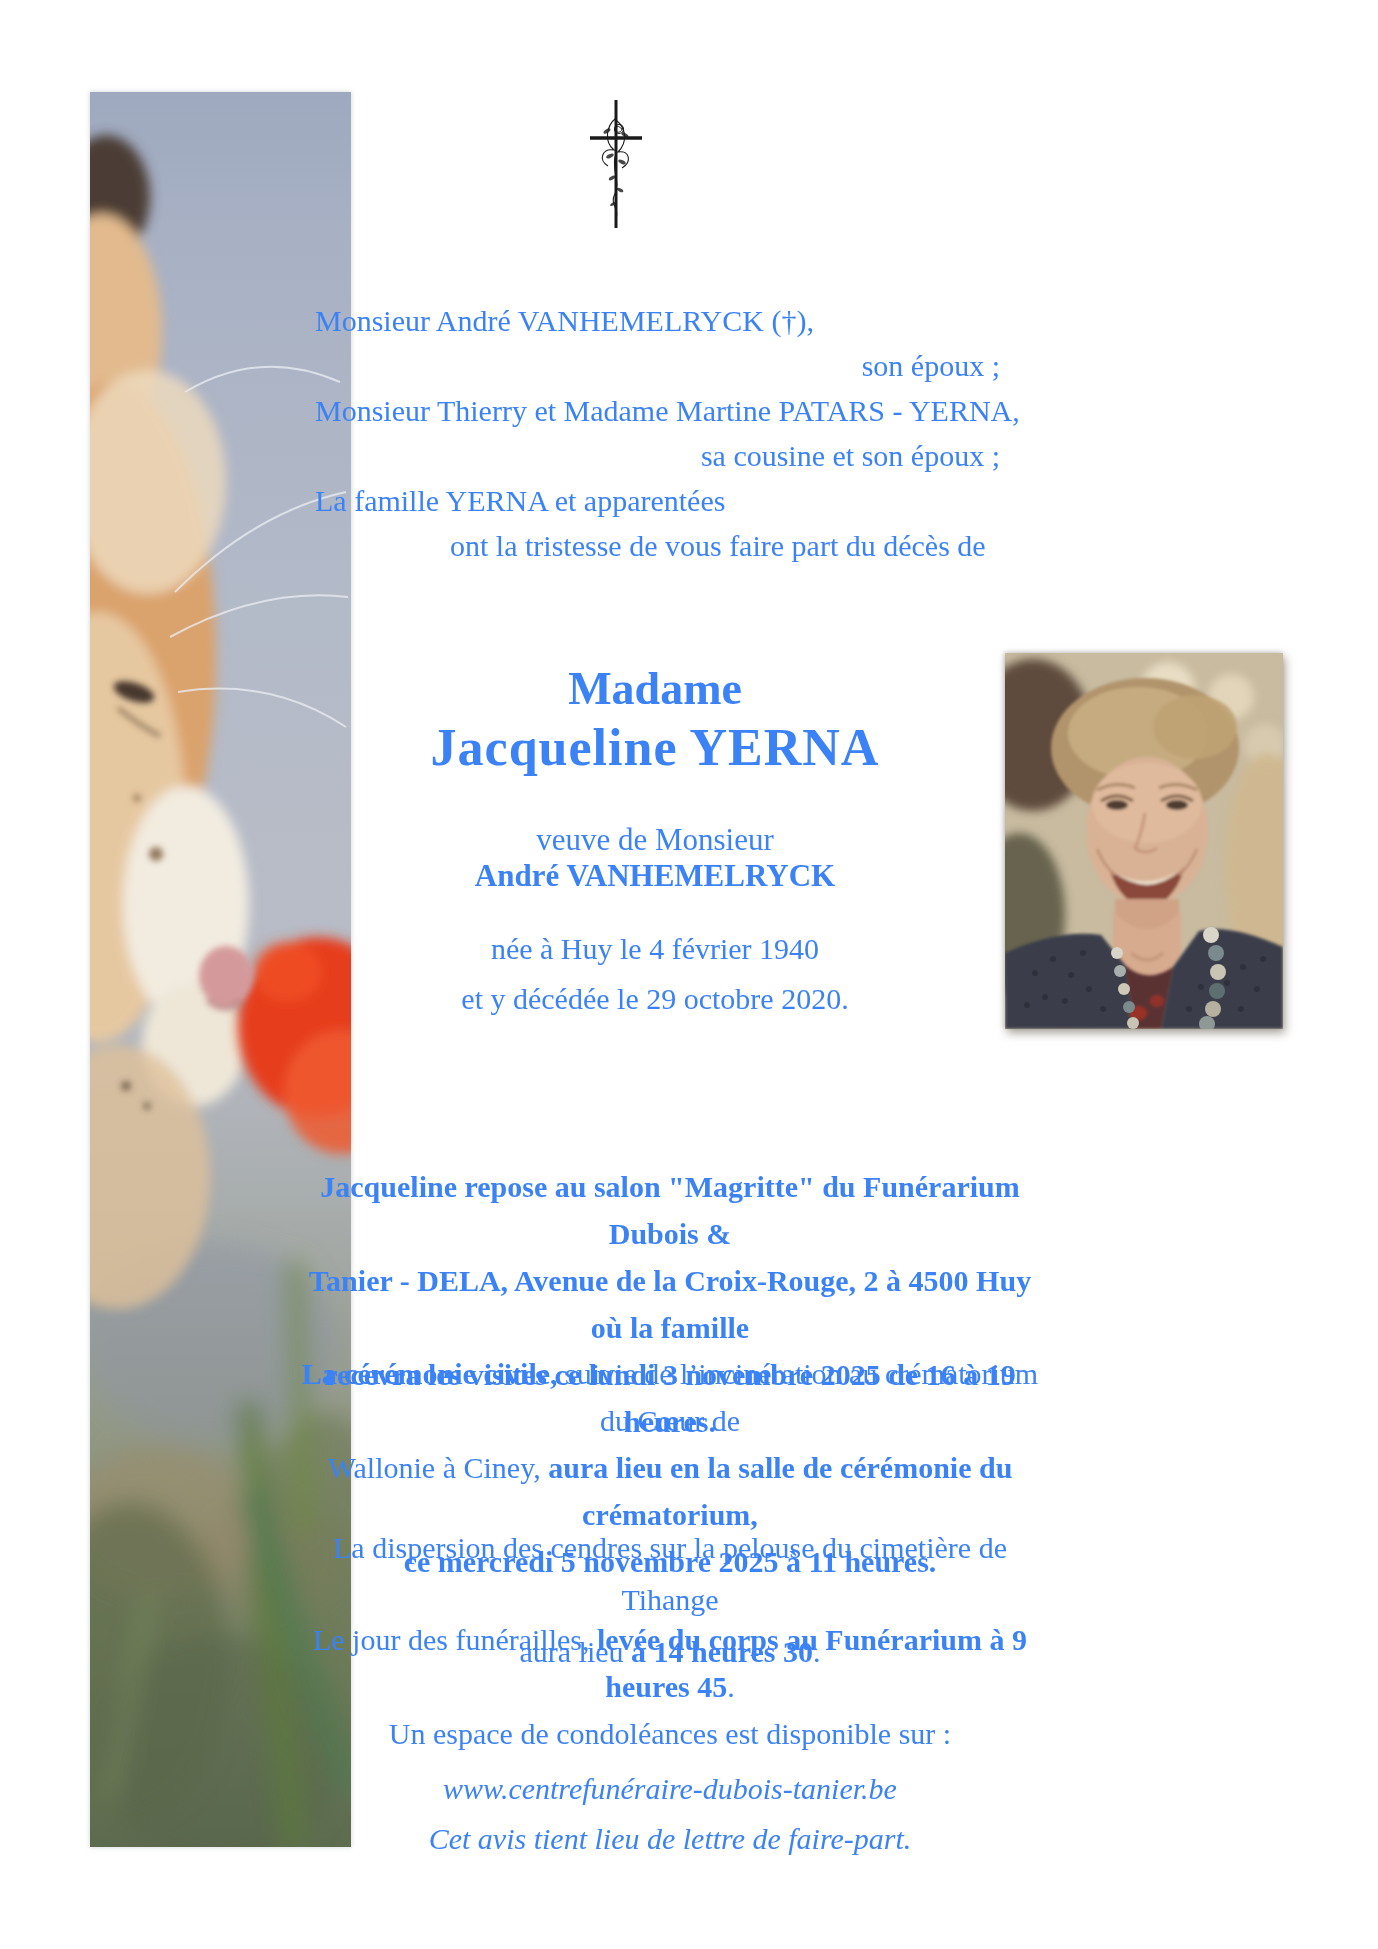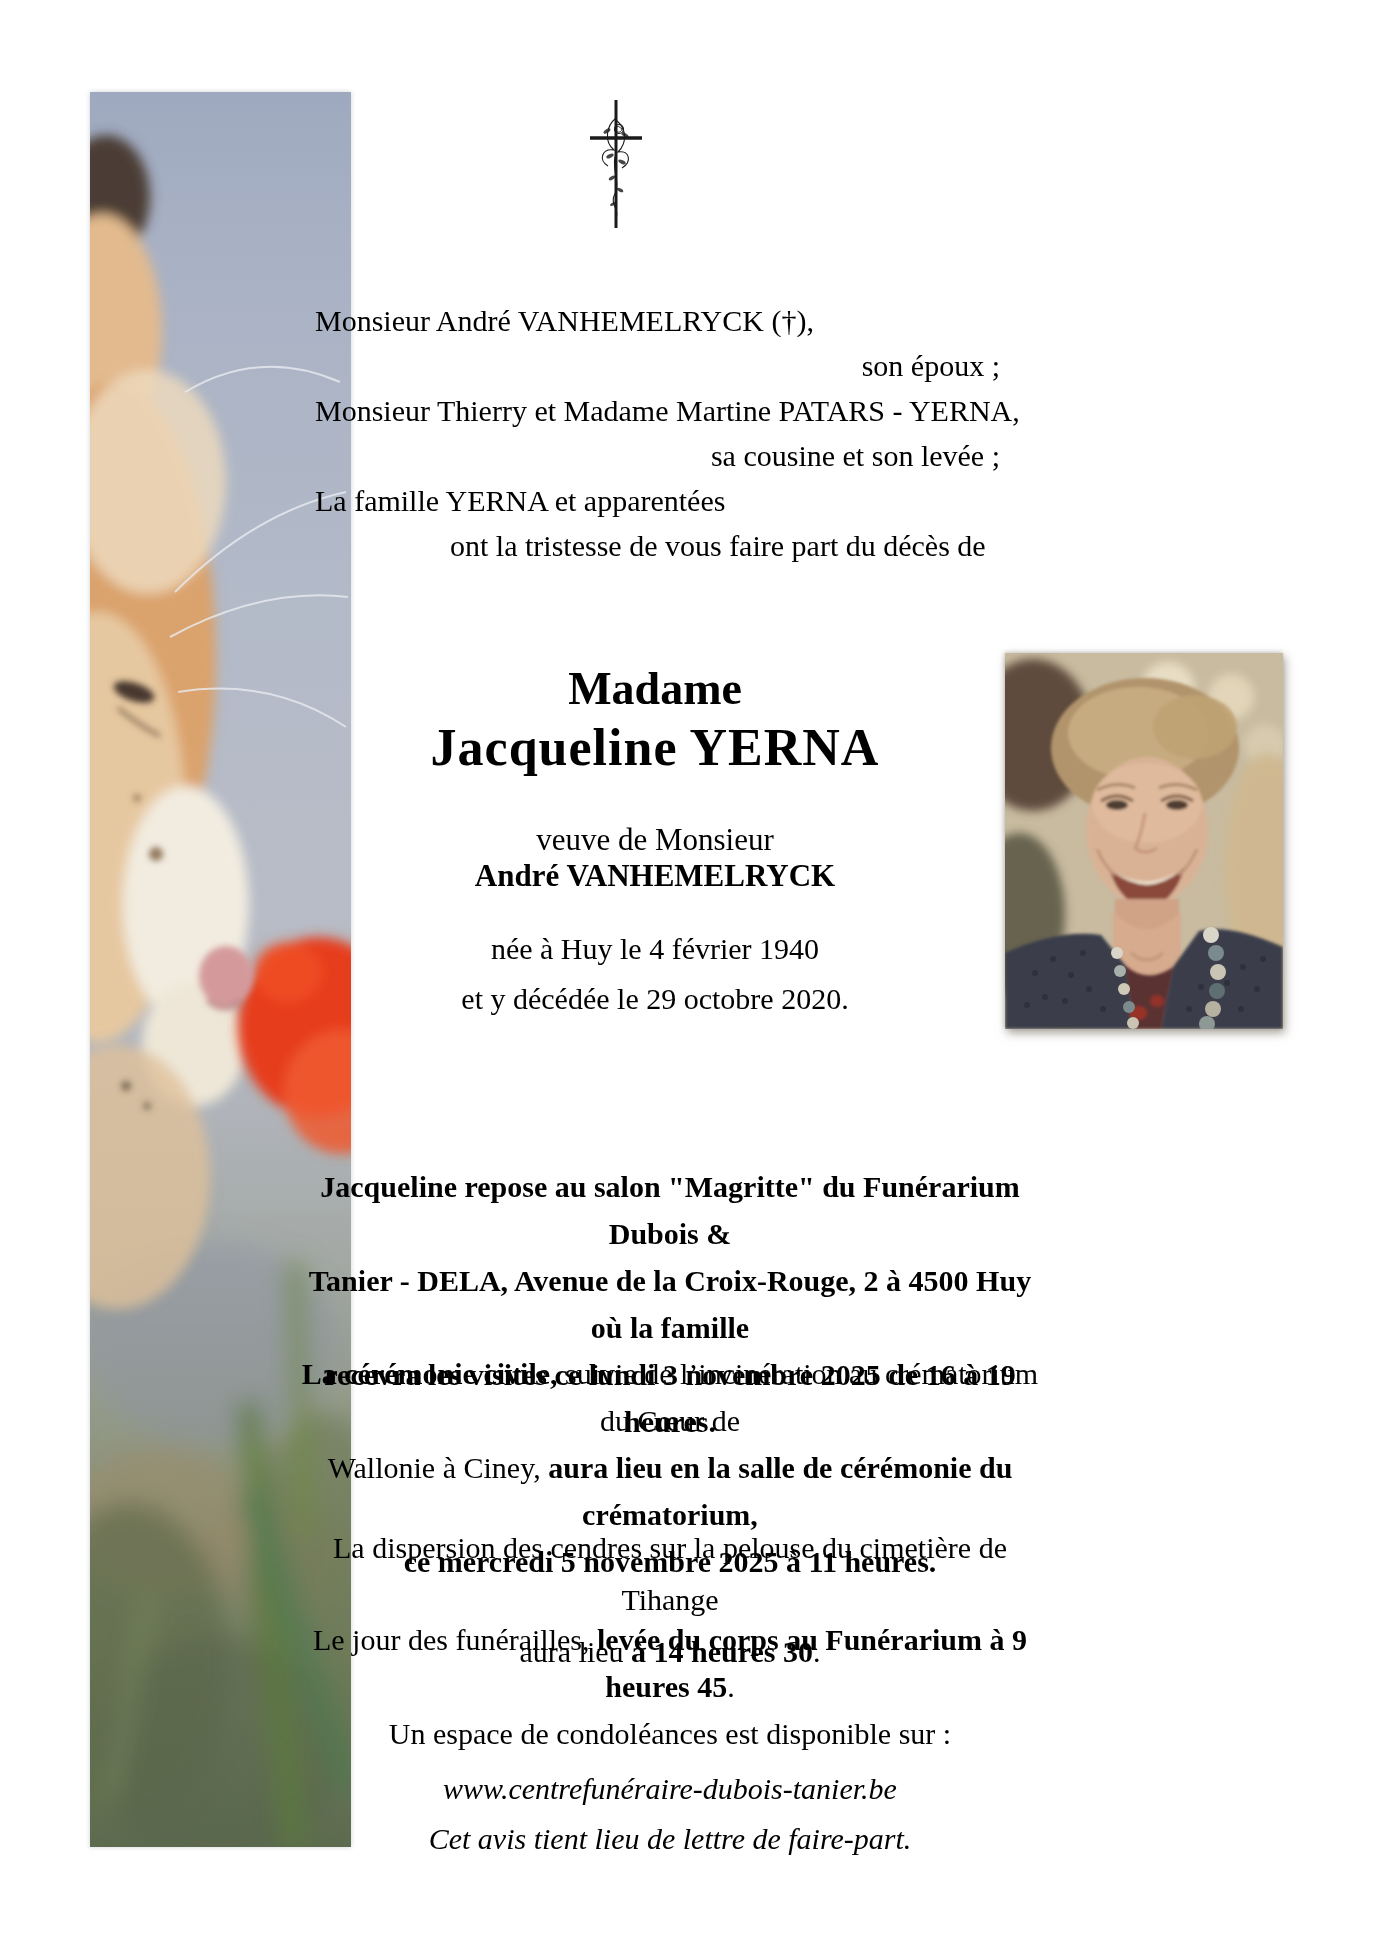--- a/index.html
+++ b/index.html
@@ -3,21 +3,21 @@
 <meta charset="utf-8">
 <style>
   html,body{margin:0;padding:0;background:#ffffff;}
   #page{
     position:relative;
     width:1378px;
     height:1949px;
     background:#ffffff;
     overflow:hidden;
     font-family:"Liberation Serif","DejaVu Serif",serif;
-    color:#000000;
+    color:#3b82f6;
   }
   .abs{position:absolute;}
   
   #cat-strip{
     left:90px; top:92px; width:261px; height:1755px;
     box-shadow:0 0 5px rgba(150,155,165,.45);
     overflow:hidden;
   }
   
   #cross{ left:583px; top:98px; width:66px; height:132px; }
@@ -159,21 +159,21 @@
         <ellipse cx="37" cy="92" rx="3.6" ry="1.6" transform="rotate(28 37 92)"></ellipse>
         <ellipse cx="30" cy="106" rx="3.2" ry="1.5" transform="rotate(-28 30 106)"></ellipse>
       </g>
     </svg>
   </div>
 
   <div id="opening" class="abs">
     <div>Monsieur André VANHEMELRYCK (†),</div>
     <div class="r">son époux ;</div>
     <div>Monsieur Thierry et Madame Martine PATARS - YERNA,</div>
-    <div class="r">sa cousine et son levée ;</div>
+    <div class="r">sa cousine et son époux ;</div>
     <div>La famille YERNA et apparentées</div>
     <div class="indent">ont la tristesse de vous faire part du décès de</div>
   </div>
 
   <div id="title-madame" class="abs">Madame</div>
   <div id="title-name" class="abs">Jacqueline YERNA</div>
   <div id="title-widow1" class="abs">veuve de Monsieur</div>
   <div id="title-widow2" class="abs">André VANHEMELRYCK</div>
   <div id="title-birth" class="abs">née à Huy le 4 février 1940</div>
   <div id="title-death" class="abs">et y décédée le 29 octobre 2020.</div>

